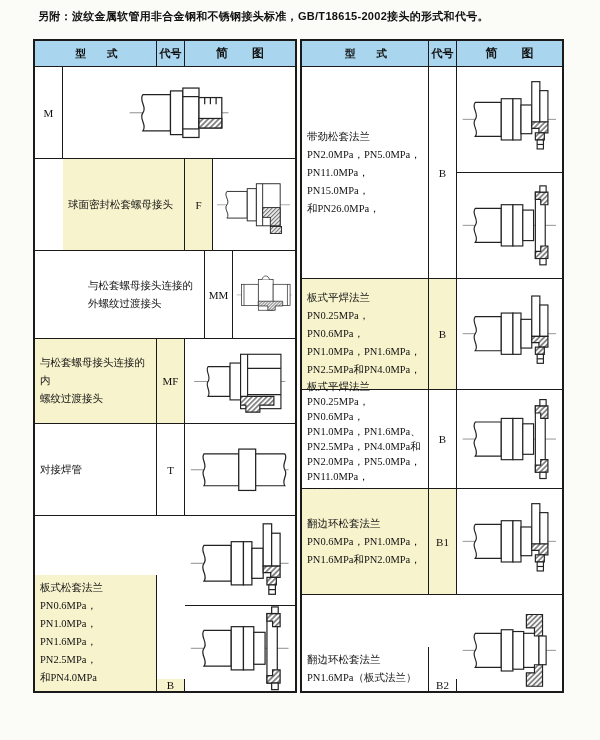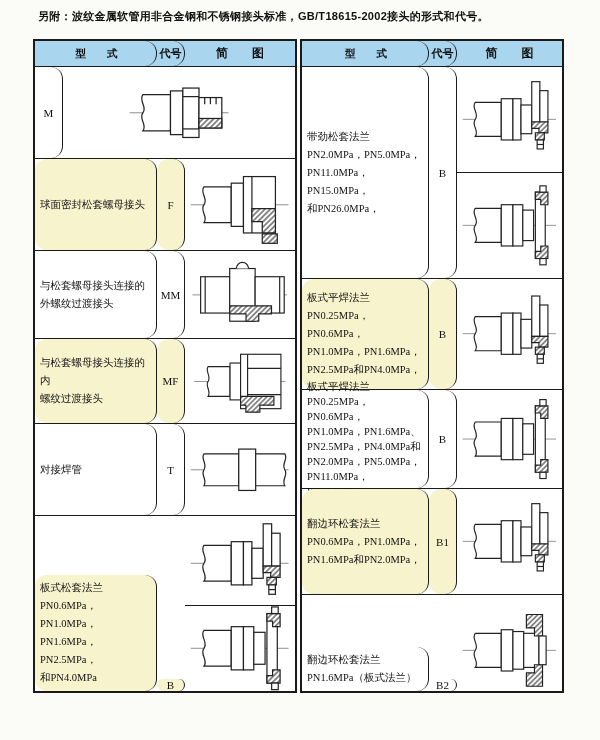--- a/index.html
+++ b/index.html
@@ -32,41 +32,41 @@
     background:#fff;
     display:flex;flex-direction:column;
   }
   .row{display:flex;border-bottom:1px solid var(--border);}
   .row:last-child{border-bottom:none;flex:1;align-items:flex-end;}
   .header-row{
     height:26px;background:var(--header-bg);
     font-size:12px;font-weight:bold;
   }
   .header-row .cell{display:flex;align-items:center;justify-content:center;}
-  .cell{min-width:0;border-radius:12px;}
+  .cell{min-width:0;}
   .cell-type{
     width:122px;border-right:1px solid var(--border);
     display:flex;align-items:center;
     padding:4px 3px 4px 5px;
     font-size:10.5px;line-height:18px;
     white-space:pre-line;
   }
   .cell-type.tight{font-size:10.5px;line-height:15px;}
   .cell-code{
     width:28px;border-right:1px solid var(--border);
     display:flex;align-items:center;justify-content:center;
     font-size:11px;
   }
   .cell-diagram{flex:1;display:flex;flex-direction:column;}
   .sub{flex:1;display:flex;align-items:center;justify-content:center;min-height:0;}
   .sub + .sub{border-top:1px solid var(--border);}
   .yellow .cell-type,.yellow .cell-code{background:var(--row-yellow);}
   svg.diag{width:94%;height:94%;display:block;}
   
-  .lr1{height:92px;} .lr2{height:92px;} .lr3{height:88px;} .lr4{height:85px;} .lr5{height:92px;}
+  .lr1{height:92px;} .lr2{height:92px;padding-left:28px;} .lr3{height:88px;padding-left:48px;} .lr4{height:85px;} .lr5{height:92px;}
   .rr1{height:212px;} .rr2{height:111px;} .rr3{height:99px;} .rr4{height:106px;}
 </style>
 </head>
 <body>
 
 <svg width="0" height="0" style="position:absolute" aria-hidden="true">
   <defs>
     <pattern id="h" patternUnits="userSpaceOnUse" width="4" height="4" patternTransform="rotate(45)">
       <rect width="4" height="4" fill="#fff"></rect>
       <line x1="1" y1="0" x2="1" y2="4" stroke="#333" stroke-width="1.2"></line>

